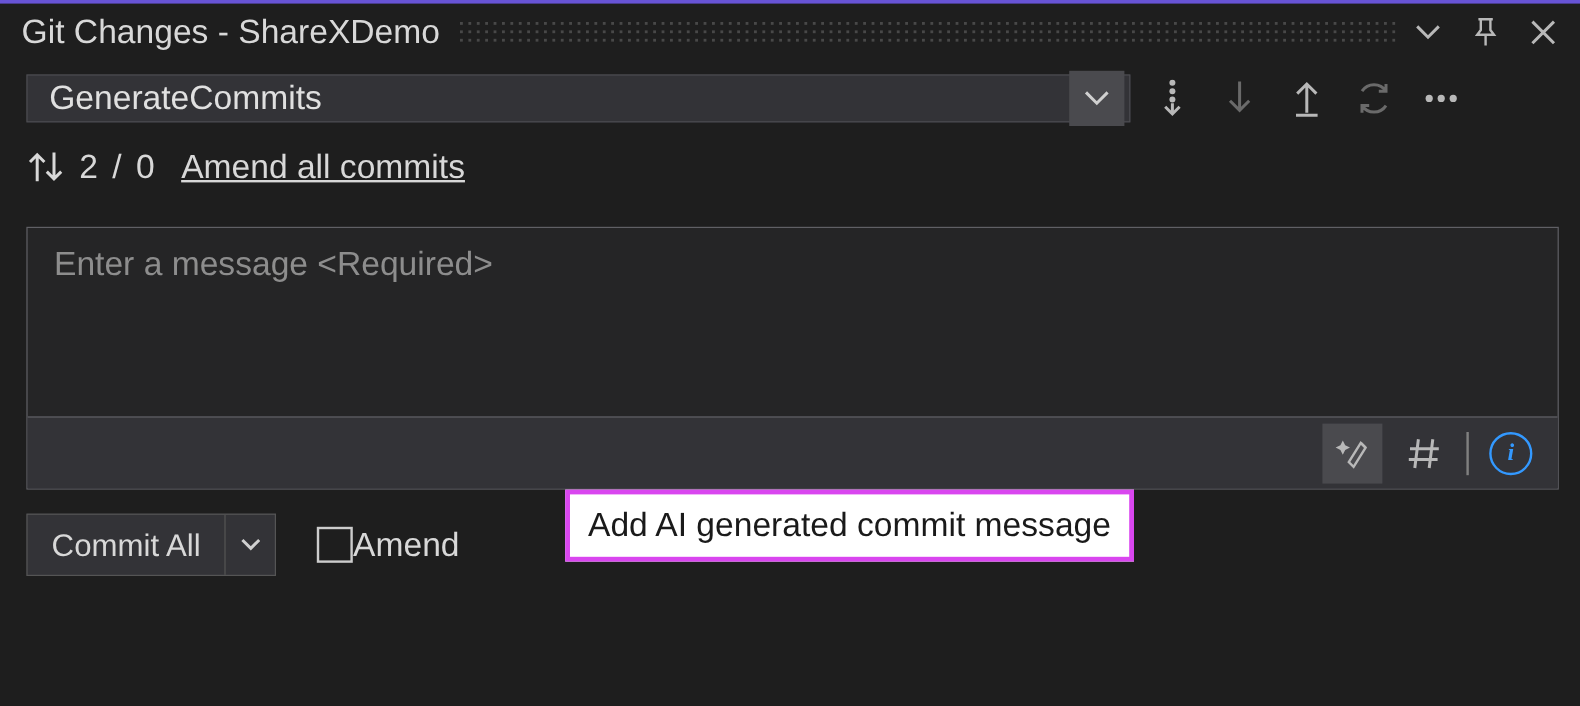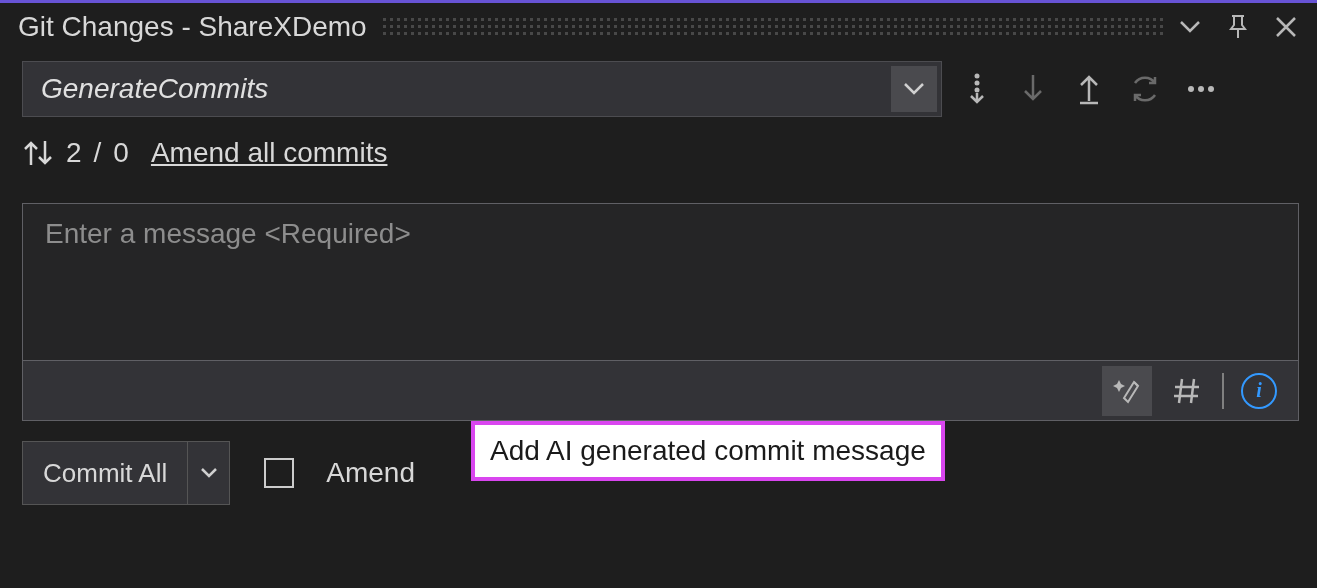--- a/index.html
+++ b/index.html
@@ -61,26 +61,25 @@
       display: flex;
       align-items: center;
       gap: 14px;
       margin-bottom: 20px;
     }
     .branch-select {
       flex: 1;
       max-width: 920px;
       background: #333337;
       border: 1px solid #4c4c50;
-      height: 56px;
+      height: 40px;
       display: flex;
       align-items: center;
       padding: 0 4px 0 18px;
       justify-content: space-between;
-      font-style: italic;
     }
     .branch-name {
       font-size: 28px;
       color: #e0e0e0;
     }
     .chevron-box {
       width: 46px;
       height: 46px;
       background: #4a4a4e;
       display: flex;
@@ -187,42 +186,42 @@
       white-space: nowrap;
       z-index: 10;
     }
     .commit-row {
       display: flex;
       align-items: center;
       gap: 20px;
     }
     .commit-split {
       display: flex;
-      height: 64px;
+      height: 52px;
       border: 1px solid #555;
       background: #333337;
     }
     .commit-btn {
       padding: 0 20px;
       display: flex;
       align-items: center;
       font-size: 26px;
       color: #d8d8d8;
     }
     .commit-dd {
       width: 42px;
       display: flex;
       align-items: center;
       justify-content: center;
       border-left: 1px solid #555;
     }
     .amend-check {
       display: flex;
       align-items: center;
-      gap: 32px;
+      gap: 0;
       font-size: 28px;
       color: #d8d8d8;
       margin-left: 14px;
     }
     .checkbox {
       width: 30px;
       height: 30px;
       border: 2px solid #cccccc;
       background: transparent;
     }

